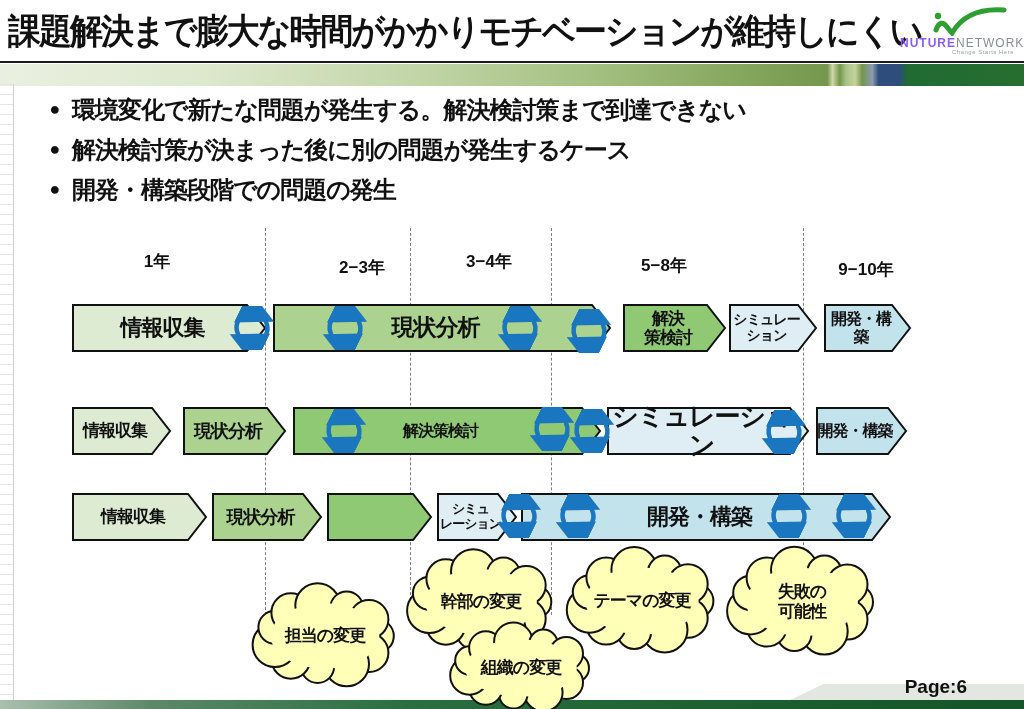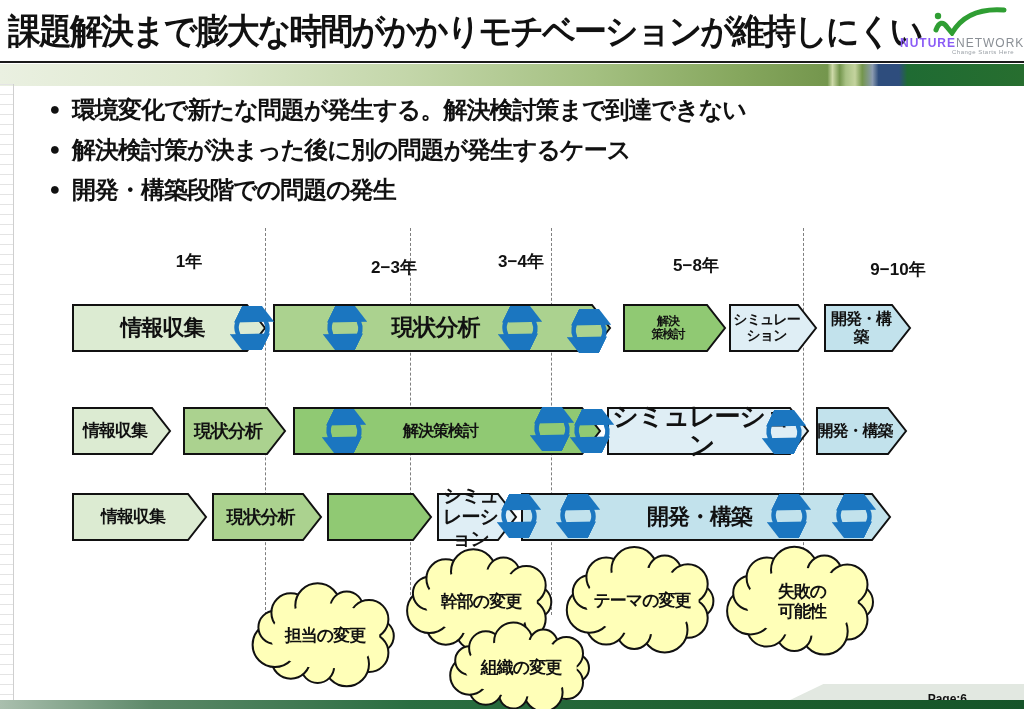--- a/index.html
+++ b/index.html
@@ -30,41 +30,41 @@
     background:repeating-linear-gradient(180deg,#e4e4e4 0 1px,transparent 1px 10px);}
 
   
   .bullets{left:38px;top:94px;width:950px;}
   .bullet{display:flex;align-items:flex-start;margin-bottom:9px;}
   .bullet .dot{width:34px;font-size:18px;line-height:30px;text-align:center;flex:none;}
   .bullet .txt{font-size:24px;font-weight:900;letter-spacing:-1px;line-height:1.3;}
 
   
   .dash{border-left:1px dashed #7f7f7f;width:0;top:228px;height:387px;}
-  .tlbl{font-size:17px;font-weight:bold;transform:translateX(-50%);white-space:nowrap;margin-left:32px;}
+  .tlbl{font-size:17px;font-weight:bold;transform:translateX(-50%);white-space:nowrap;}
 
   .bar{height:48px;}
   .bar .bar-label{position:absolute;inset:0 14px 0 0;display:flex;align-items:center;justify-content:center;
     font-weight:900;color:#111;text-align:center;white-space:pre-line;line-height:1.12;letter-spacing:-1px;z-index:1;}
   .pale  {--fill:#dcebd2;}
   .mid   {--fill:#abd28f;}
   .strong{--fill:#90c973;}
   .pblue {--fill:#dfeef5;}
   .lblue {--fill:#c2e2ec;}
 
   .cyc{position:absolute;width:44px;height:44px;z-index:2;}
 
   .cloud{z-index:3;}
   .cloud .cloud-label{position:absolute;inset:0;display:flex;align-items:center;justify-content:center;
     font-weight:900;font-size:17px;letter-spacing:-1px;white-space:pre-line;text-align:center;line-height:1.2;z-index:1;}
 
   
   .footer-band{right:0;bottom:8px;width:236px;height:17px;background:#e2e8e1;
     clip-path:polygon(15% 0,100% 0,100% 100%,0 100%);}
-  .page-label{right:57px;bottom:3px;font-size:12px;font-weight:bold;}
+  .page-label{right:57px;bottom:11px;font-size:19px;font-weight:bold;}
   .footer-bar{left:0;bottom:0;width:1024px;height:9px;
     background:linear-gradient(90deg,#aabfae 0%,#5c8868 15%,#2a6e41 40%,#1c5e2e 75%,#155429 100%);}
 </style>
 </head>
 <body>
 
 <svg width="0" height="0" style="position:absolute">
   <defs>
     <marker id="ah" markerWidth="8" markerHeight="8" refX="4" refY="4" orient="auto">
       <path d="M0,0 L8,4 L0,8 Z" fill="#1b76c0"></path>
@@ -128,21 +128,21 @@
 <div class="abs bar mid" style="left:273px;top:304px;width:339px">
     <svg width="339" height="48" viewBox="0 0 339 48" style="position:absolute;inset:0">
       <polygon points="1,1 319,1 337,24 319,47 1,47" fill="#abd28f" stroke="#111" stroke-width="2" stroke-linejoin="miter"></polygon>
     </svg>
     <span class="bar-label" style="font-size:23px">現状分析</span>
   </div>
 <div class="abs bar strong" style="left:623px;top:304px;width:104px">
     <svg width="104" height="48" viewBox="0 0 104 48" style="position:absolute;inset:0">
       <polygon points="1,1 84,1 102,24 84,47 1,47" fill="#90c973" stroke="#111" stroke-width="2" stroke-linejoin="miter"></polygon>
     </svg>
-    <span class="bar-label" style="font-size:12px">解決
+    <span class="bar-label" style="font-size:17px">解決
 策検討</span>
   </div>
 <div class="abs bar pblue" style="left:729px;top:304px;width:89px">
     <svg width="89" height="48" viewBox="0 0 89 48" style="position:absolute;inset:0">
       <polygon points="1,1 69,1 87,24 69,47 1,47" fill="#dfeef5" stroke="#111" stroke-width="2" stroke-linejoin="miter"></polygon>
     </svg>
     <span class="bar-label" style="font-size:14px">シミュレー
 ション</span>
   </div>
 <div class="abs bar lblue" style="left:824px;top:304px;width:88px">
@@ -223,21 +223,21 @@
   </div>
 <div class="abs bar strong" style="left:327px;top:493px;width:106px">
     <svg width="106" height="48" viewBox="0 0 106 48" style="position:absolute;inset:0">
       <polygon points="1,1 86,1 104,24 86,47 1,47" fill="#90c973" stroke="#111" stroke-width="2" stroke-linejoin="miter"></polygon>
     </svg>
   </div>
 <div class="abs bar pblue" style="left:437px;top:493px;width:81px">
     <svg width="81" height="48" viewBox="0 0 81 48" style="position:absolute;inset:0">
       <polygon points="1,1 61,1 79,24 61,47 1,47" fill="#dfeef5" stroke="#111" stroke-width="2" stroke-linejoin="miter"></polygon>
     </svg>
-    <span class="bar-label" style="font-size:19px">シミュ
+    <span class="bar-label" style="font-size:13px">シミュ
 レーション</span>
   </div>
 <div class="abs bar lblue" style="left:521px;top:493px;width:371px">
     <svg width="371" height="48" viewBox="0 0 371 48" style="position:absolute;inset:0">
       <polygon points="1,1 351,1 369,24 351,47 1,47" fill="#c2e2ec" stroke="#111" stroke-width="2" stroke-linejoin="miter"></polygon>
     </svg>
     <span class="bar-label" style="font-size:22px">開発・構築</span>
   </div>
 
 <svg class="cyc" style="left:497px;top:494px" viewBox="0 0 44 44">

